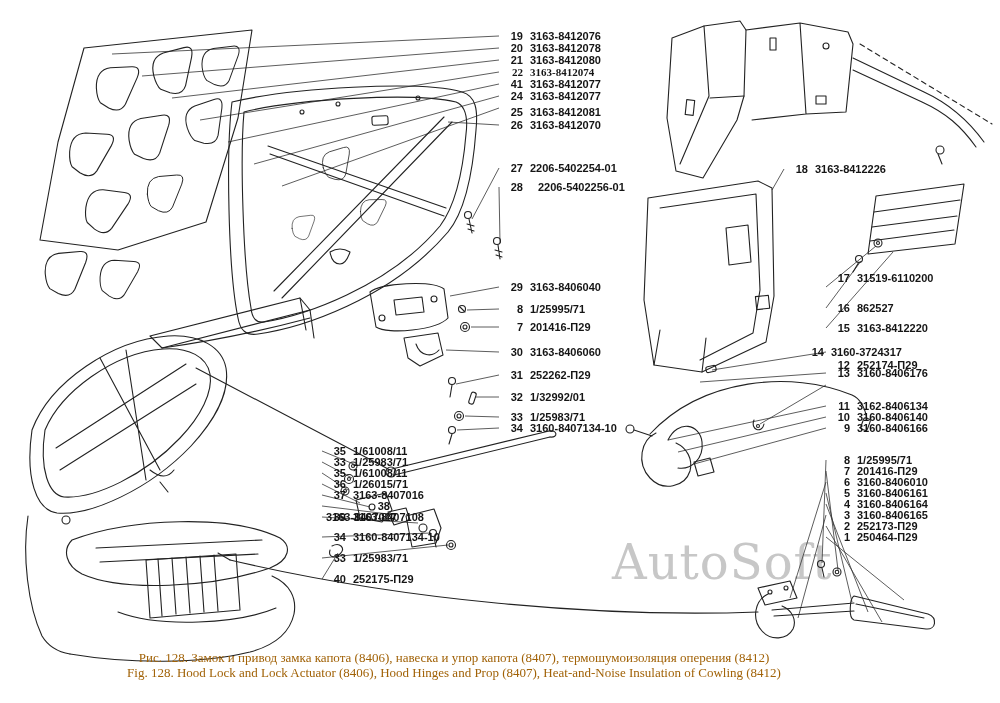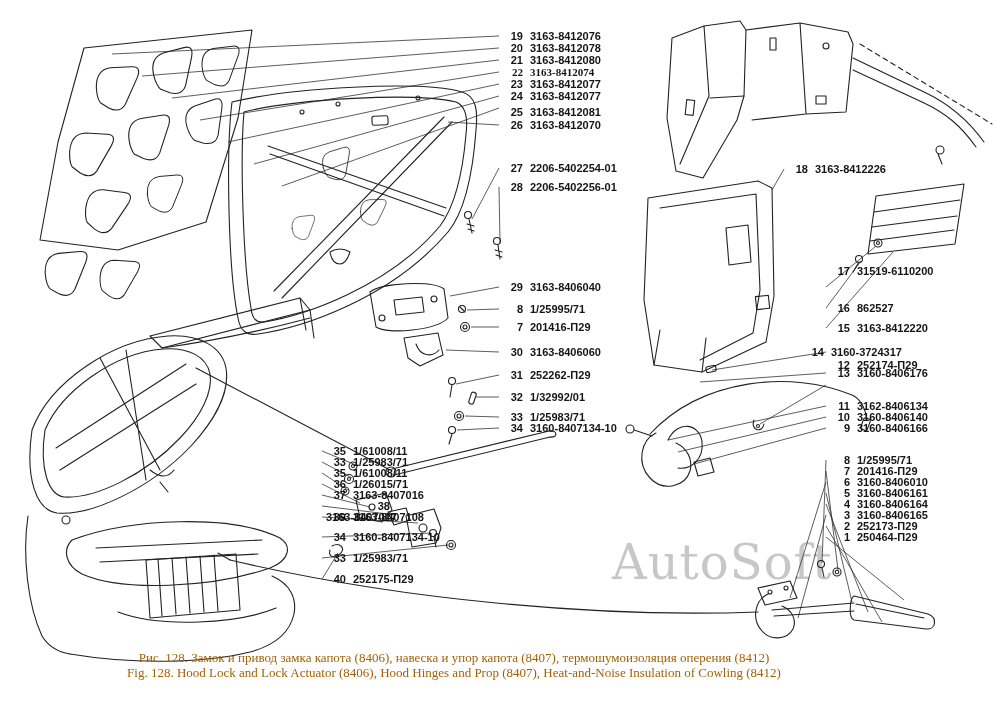--- a/index.html
+++ b/index.html
@@ -251,40 +251,40 @@
       </div>
       <div class="callout" style="left: 503px; top: 55px;">
         <span class="num">21</span>
         <span class="part">3163-8412080</span>
       </div>
       <div class="callout" style="left: 503px; top: 67px; font-family: Liberation Serif, serif;">
         <span class="num">22</span>
         <span class="part">3163-8412074</span>
       </div>
       <div class="callout" style="left: 503px; top: 79px;">
-        <span class="num">23</span>
+        <span class="num">41</span>
         <span class="part">3163-8412077</span>
       </div>
       <div class="callout" style="left: 503px; top: 91px;">
         <span class="num">24</span>
         <span class="part">3163-8412077</span>
       </div>
       <div class="callout" style="left: 503px; top: 107px;">
         <span class="num">25</span>
         <span class="part">3163-8412081</span>
       </div>
       <div class="callout" style="left: 503px; top: 120px;">
         <span class="num">26</span>
         <span class="part">3163-8412070</span>
       </div>
       <div class="callout" style="left: 503px; top: 163px;">
         <span class="num">27</span>
         <span class="part">2206-5402254-01</span>
       </div>
-      <div class="callout" style="left: 503px; top: 182px;">
+      <div class="callout" style="left: 503px; top: 182px; gap: 8px;">
         <span class="num">28</span>
         <span class="part">2206-5402256-01</span>
       </div>
       <div class="callout" style="left: 503px; top: 282px;">
         <span class="num">29</span>
         <span class="part">3163-8406040</span>
       </div>
       <div class="callout" style="left: 503px; top: 304px;">
         <span class="num">8</span>
         <span class="part">1/25995/71</span>
@@ -350,21 +350,21 @@
         <span class="part">1/25983/71</span>
       </div>
       <div class="callout" style="left: 326px; top: 574px;">
         <span class="num">40</span>
         <span class="part">252175-П29</span>
       </div>
       <div class="callout" style="left: 788px; top: 164px;">
         <span class="num">18</span>
         <span class="part">3163-8412226</span>
       </div>
-      <div class="callout" style="left: 830px; top: 266px;">
+      <div class="callout" style="left: 830px; top: 273px;">
         <span class="num">17</span>
         <span class="part">31519-6110200</span>
       </div>
       <div class="callout" style="left: 830px; top: 303px;">
         <span class="num">16</span>
         <span class="part">862527</span>
       </div>
       <div class="callout" style="left: 830px; top: 323px;">
         <span class="num">15</span>
         <span class="part">3163-8412220</span>

